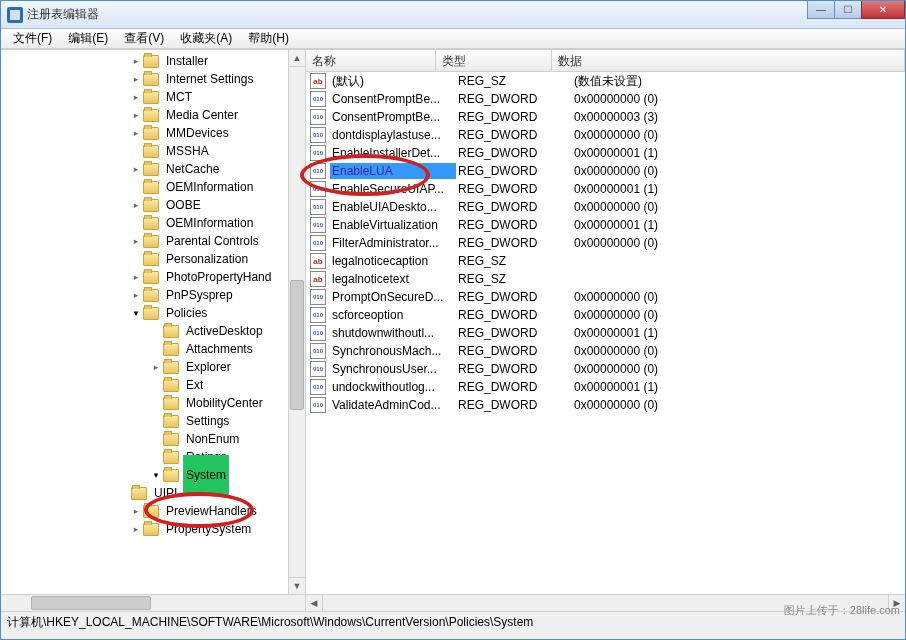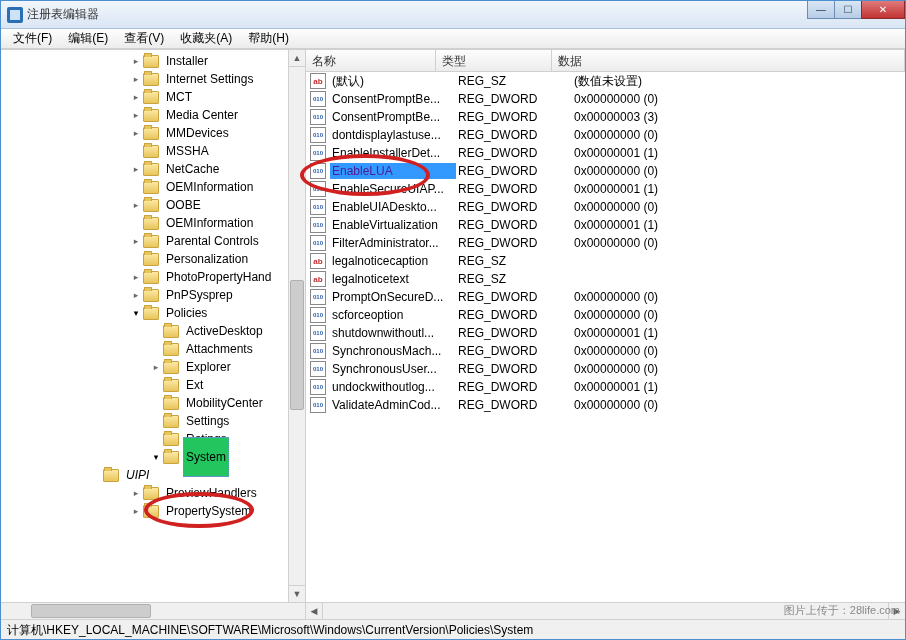--- a/index.html
+++ b/index.html
@@ -12,21 +12,21 @@
 .win-controls { position: absolute; right: 0; top: 0; display: flex; }
 .win-btn { width: 28px; height: 18px; border: 1px solid #6b8cb3; border-top: none; background: linear-gradient(to bottom, #d9e6f4, #b7cde6); display: flex; align-items: center; justify-content: center; font-size: 10px; color: #2c3e50; margin-left: -1px; cursor: pointer; }
 .win-btn.close { width: 44px; background: linear-gradient(to bottom, #e07a7a, #c23333); color: #fff; border-color: #8a2b2b; }
 .menubar { height: 20px; background: linear-gradient(to bottom, #fefefe, #ececec); border-bottom: 1px solid #d0d0d0; display: flex; align-items: center; padding-left: 4px; }
 .menu-item { padding: 2px 8px; cursor: pointer; }
 .panes { flex: 1; display: flex; min-height: 0; border-top: 1px solid #d0d0d0; }
 .tree-pane { width: 305px; border-right: 1px solid #d0d0d0; display: flex; flex-direction: column; position: relative; overflow: hidden; }
 .tree-content { flex: 1; overflow: hidden; padding: 2px 0 0 0; position: relative; }
 .tree-row { height: 18px; display: flex; align-items: center; padding-left: 130px; white-space: nowrap; cursor: pointer; position: relative; }
 .tree-row.l2 { padding-left: 150px; }
-.tree-row.l3 { padding-left: 90px; font-style: italic; }
+.tree-row.l3 { padding-left: 118px; }
 .tree-row .triangle { width: 10px; text-align: center; color: #6a6a6a; font-size: 9px; margin-right: 2px; display: inline-block; }
 .tree-row .triangle.open { color: #000; }
 .tree-row .folder { width: 16px; height: 13px; background: linear-gradient(to bottom, #fce9a5, #e8c55b); border: 1px solid #c9a43e; border-radius: 1px; margin-right: 4px; position: relative; flex-shrink: 0; }
 .tree-row .folder::before { content: ""; position: absolute; top: -3px; left: 0; width: 6px; height: 3px; background: #e8c55b; border: 1px solid #c9a43e; border-bottom: none; border-radius: 1px 1px 0 0; }
 .tree-row .label { padding: 1px 3px; }
 .tree-row.selected .label { background: #22c55e; border: 1px dotted #6699cc; padding: 12px 2px; }
 .tree-scroll-v { position: absolute; right: 0; top: 0; bottom: 17px; width: 17px; background: #f0f0f0; border-left: 1px solid #d0d0d0; }
 .tree-scroll-v .thumb { position: absolute; left: 1px; right: 1px; top: 230px; height: 130px; background: #cdcdcd; border: 1px solid #b0b0b0; border-radius: 2px; }
 .tree-scroll-v .arrow { position: absolute; left: 0; right: 0; height: 17px; background: #f0f0f0; text-align: center; font-size: 9px; line-height: 17px; color: #606060; }
 .tree-scroll-v .arrow.up { top: 0; border-bottom: 1px solid #d0d0d0; }
@@ -48,21 +48,21 @@
 .val-icon.dw::after { content: "010"; font-size: 6px; }
 .list-row .cell { overflow: hidden; text-overflow: ellipsis; white-space: nowrap; }
 .list-row .cell.name { width: 126px; padding: 1px 2px; }
 .list-row .cell.type { width: 116px; padding: 1px 2px; }
 .list-row .cell.data { flex: 1; padding: 1px 2px; }
 .list-row.selected .cell.name { background: #3399ff; color: #4c1d95; }
 .list-scroll-h { position: absolute; left: 0; right: 0; bottom: 0; height: 17px; background: #f0f0f0; border-top: 1px solid #d0d0d0; }
 .list-scroll-h .arrow { position: absolute; top: 0; bottom: 0; width: 17px; text-align: center; font-size: 9px; line-height: 17px; color: #606060; }
 .list-scroll-h .arrow.left { left: 0; border-right: 1px solid #d0d0d0; }
 .list-scroll-h .arrow.right { right: 0; border-left: 1px solid #d0d0d0; }
-.statusbar { height: 20px; border-top: 1px solid #d0d0d0; background: #f0f0f0; padding: 2px 6px; white-space: nowrap; overflow: hidden; }
+.statusbar { height: 28px; border-top: 1px solid #d0d0d0; background: #f0f0f0; padding: 2px 6px; white-space: nowrap; overflow: hidden; }
 .highlight-circle { position: absolute; border: 4px solid #d02020; border-radius: 50%; pointer-events: none; z-index: 100; }
 .watermark { position: absolute; right: 6px; bottom: 22px; font-size: 11px; color: #888; z-index: 50; }
 </style>
 </head>
 <body>
 
 <div class="window">
   <div class="titlebar">
     <span class="regedit-icon"></span>
     <span class="title">注册表编辑器</span>
@@ -185,20 +185,25 @@
             <span class="label">MobilityCenter</span>
           </div>
           <div class="tree-row l2">
             <span class="triangle"></span>
             <span class="folder"></span>
             <span class="label">Settings</span>
           </div>
           <div class="tree-row l2">
             <span class="triangle"></span>
             <span class="folder"></span>
+            <span class="label">NonEnum</span>
+          </div>
+          <div class="tree-row l2">
+            <span class="triangle"></span>
+            <span class="folder"></span>
             <span class="label">Ratings</span>
           </div>
           <div class="tree-row l2 selected">
             <span class="triangle open">▾</span>
             <span class="folder"></span>
             <span class="label">System</span>
           </div>
           <div class="tree-row l3">
             <span class="triangle"></span>
             <span class="folder"></span>

